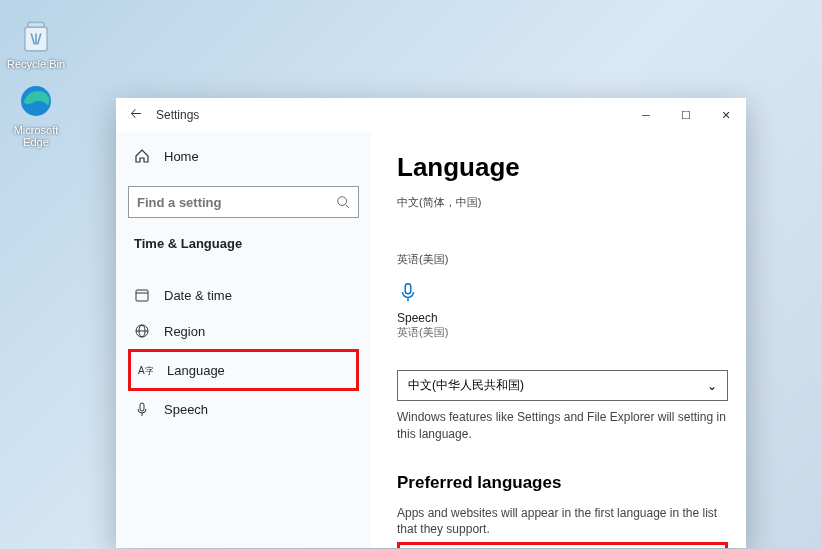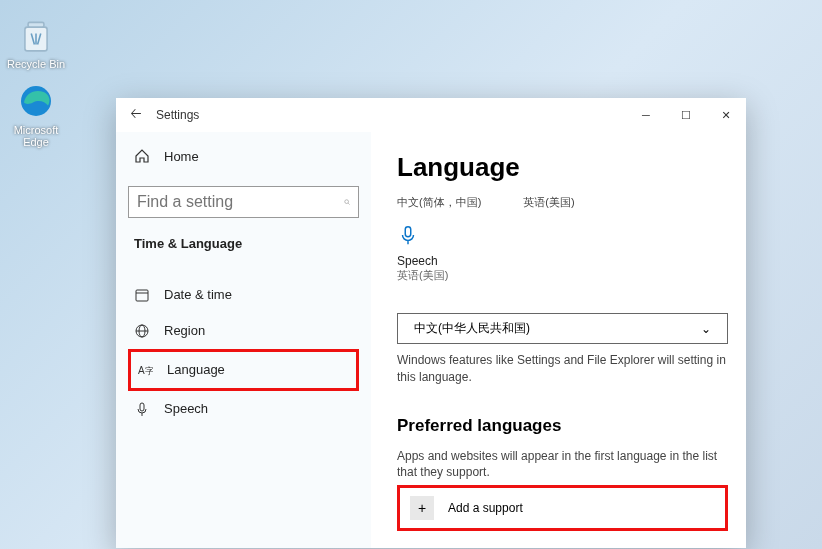--- a/index.html
+++ b/index.html
@@ -15,34 +15,34 @@
   .back-btn { width: 40px; text-align: center; font-size: 14px; color: #333; cursor: pointer; }
   .app-title { font-size: 12px; color: #333; }
   .win-controls { position: absolute; right: 0; top: 0; display: flex; }
   .win-controls div { width: 40px; height: 34px; display: flex; align-items: center; justify-content: center; font-size: 11px; color: #333; cursor: pointer; }
 
   .body-area { display: flex; flex: 1; overflow: hidden; }
   .sidebar { width: 255px; padding: 8px 12px 1px 12px; background: rgba(243,247,252,0.55); }
   .home-row { display: flex; align-items: center; padding: 8px 6px; font-size: 13px; color: #222; cursor: pointer; }
   .home-row svg, .nav-item svg { width: 16px; height: 16px; margin-right: 14px; }
   .search-box { margin-top: 14px; display: flex; align-items: center; border: 1px solid #999; background: #fff; height: 32px; padding: 0 8px; }
-  .search-box input { flex: 1; border: none; outline: none; font-size: 16px; background: transparent; }
+  .search-box input { flex: 1; border: none; outline: none; font-size: 13px; background: transparent; font-weight: bold; }
   .section-header { margin-top: 18px; font-size: 13px; font-weight: 600; color: #222; padding: 0 6px; }
   .nav-list { margin-top: 26px; }
-  .nav-item { display: flex; padding: 10px 6px; font-size: 13px; color: #222; cursor: pointer; }
+  .nav-item { display: flex; align-items: center; padding: 10px 6px; font-size: 13px; color: #222; cursor: pointer; }
   .nav-item.highlighted { border: 3px solid #e11; }
   .content { flex: 1; padding: 20px 18px 0 26px; overflow: hidden; }
   h1 { font-size: 26px; font-weight: 600; margin-bottom: 12px; }
-  .lang-tabs { display: flex; gap: 42px; font-size: 11px; color: #444; margin-bottom: 14px;}
+  .lang-tabs { display: flex; gap: 42px; font-size: 11px; color: #444; margin-bottom: 14px; flex-direction: column;}
   .speech-block { margin-bottom: 30px; }
   .speech-block .mic { color: #0a74c9; }
   .speech-label { font-size: 12px; color: #222; margin-top: 4px; }
   .speech-sub { font-size: 11px; color: #666; }
   h2 { font-size: 17px; font-weight: 600; margin-bottom: 12px; }
-  .dropdown { border: 1px solid #666; padding: 6px 16px; font-size: 12px; display:flex; justify-content:space-between; align-items:center; cursor:pointer; }
+  .dropdown { border: 1px solid #666; padding: 6px 10px; font-size: 12px; display:flex; justify-content:space-between; align-items:center; cursor:pointer; }
   .desc { font-size: 12px; color: #444; margin-top: 8px; line-height: 1.4; }
   .add-lang { border: 3px solid #e11; padding: 8px 10px; display: flex; align-items: center; font-size: 12px; cursor: pointer; margin-top: 4px;}
   .add-lang .plus { width: 24px; height: 24px; background: #e8e8e8; display:flex; align-items:center; justify-content:center; margin-right: 14px; font-size:14px;}
   .pref-section { margin-top: 30px; }
 </style>
 </head>
 <body>
 
 <div class="desktop-icon">
   <div class="ico">

